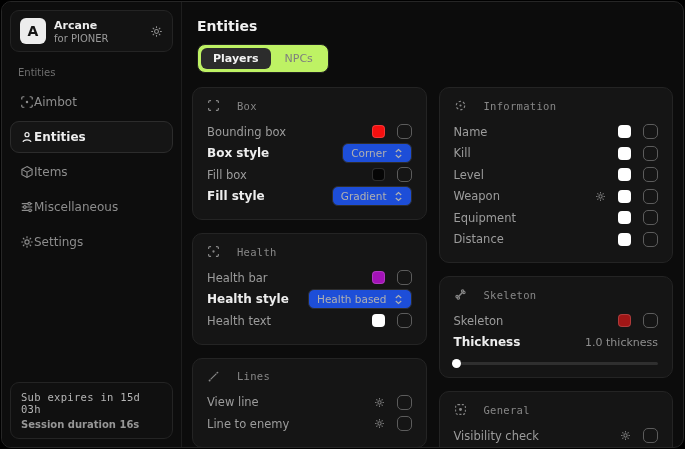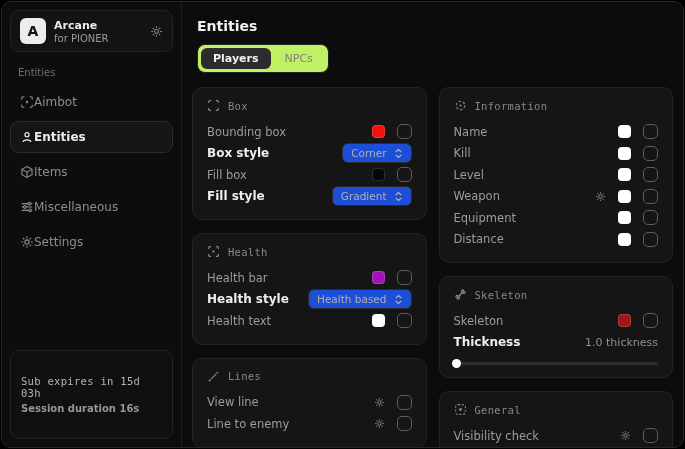--- a/index.html
+++ b/index.html
@@ -19,38 +19,38 @@
   .brand-name { font-size:11px; font-weight:bold; color:#ececec; }
   .brand-sub { font-size:10px; color:#9a9a9a; margin-top:1px;text-align:center; }
   .brand-gear { margin-left:auto; color:#8f8f8f; display:flex; }
   .cat-label { font-size:10px; color:#6f6f6f; margin:15px 8px 8px; }
   .nav-item { display:flex; align-items:center; padding:8px 9px;
     border-radius:9px; border:1px solid transparent; color:#8d8d8d;
     font-size:12px; margin-bottom:3px; cursor:pointer; }
   .nav-item.active { color:#ececec; background:#151515; border-color:#2c2c2c; font-weight:bold; }
   .nav-item .ic { flex-shrink:0; }
   .side-footer { margin-top:auto; background:#101010; border:1px solid #242424;
-    border-radius:9px; padding:24px 10px; }
+    border-radius:9px; padding:8px 10px; }
   .foot1 { font-family:"DejaVu Sans Mono","Liberation Mono",monospace;
     font-size:10.5px; color:#b5b5b5; letter-spacing:.3px; }
   .foot2 { font-size:10px; color:#979797; font-weight:bold; margin-top:4px; }
 
   
   .main { flex:1; padding:14px 10px 10px; display:flex; flex-direction:column; }
   .page-title { font-size:14px; font-weight:bold; color:#f0f0f0; margin:2px 0 10px 5px; }
   .tabs { display:inline-flex; background:#bef264; border:1px solid #222;
     border-radius:8px; padding:3px; gap:2px; width:max-content; margin-left:5px; }
   .tab { padding:4px 12px; border-radius:6px; font-size:11px; color:#7e7e7e; cursor:pointer; }
   .tab.active { background:#2c2c2c; color:#f2f2f2; font-weight:bold; }
 
   .cols { display:flex; gap:12px; margin-top:14px; flex:1; }
   .col { flex:1; display:flex; flex-direction:column; gap:13px; }
   .panel { background:#151515; border:1px solid #242424; border-radius:10px;
     padding:11px 14px 12px; }
-  .panel-header { display:flex; align-items:center; gap:8px; color:#878787;
+  .panel-header { display:flex; align-items:center; gap:17px; color:#878787;
     font-family:"DejaVu Sans Mono","Liberation Mono",monospace;
     font-size:10.5px; margin-bottom:9px; letter-spacing:.3px; }
   .row { display:flex; align-items:center; gap:12px; min-height:21.5px;
     font-size:11.5px; color:#9c9c9c; }
   .row-label { flex:1; }
   .row.bright { color:#ededed; font-weight:bold; font-size:12px; }
   .swatch { width:13px; height:13px; border-radius:4px;
     border:1px solid rgba(255,255,255,.16); flex-shrink:0; cursor:pointer; }
   .checkbox { width:15px; height:15px; border:1.5px solid #5c5c5c;
     border-radius:5px; flex-shrink:0; cursor:pointer; }

